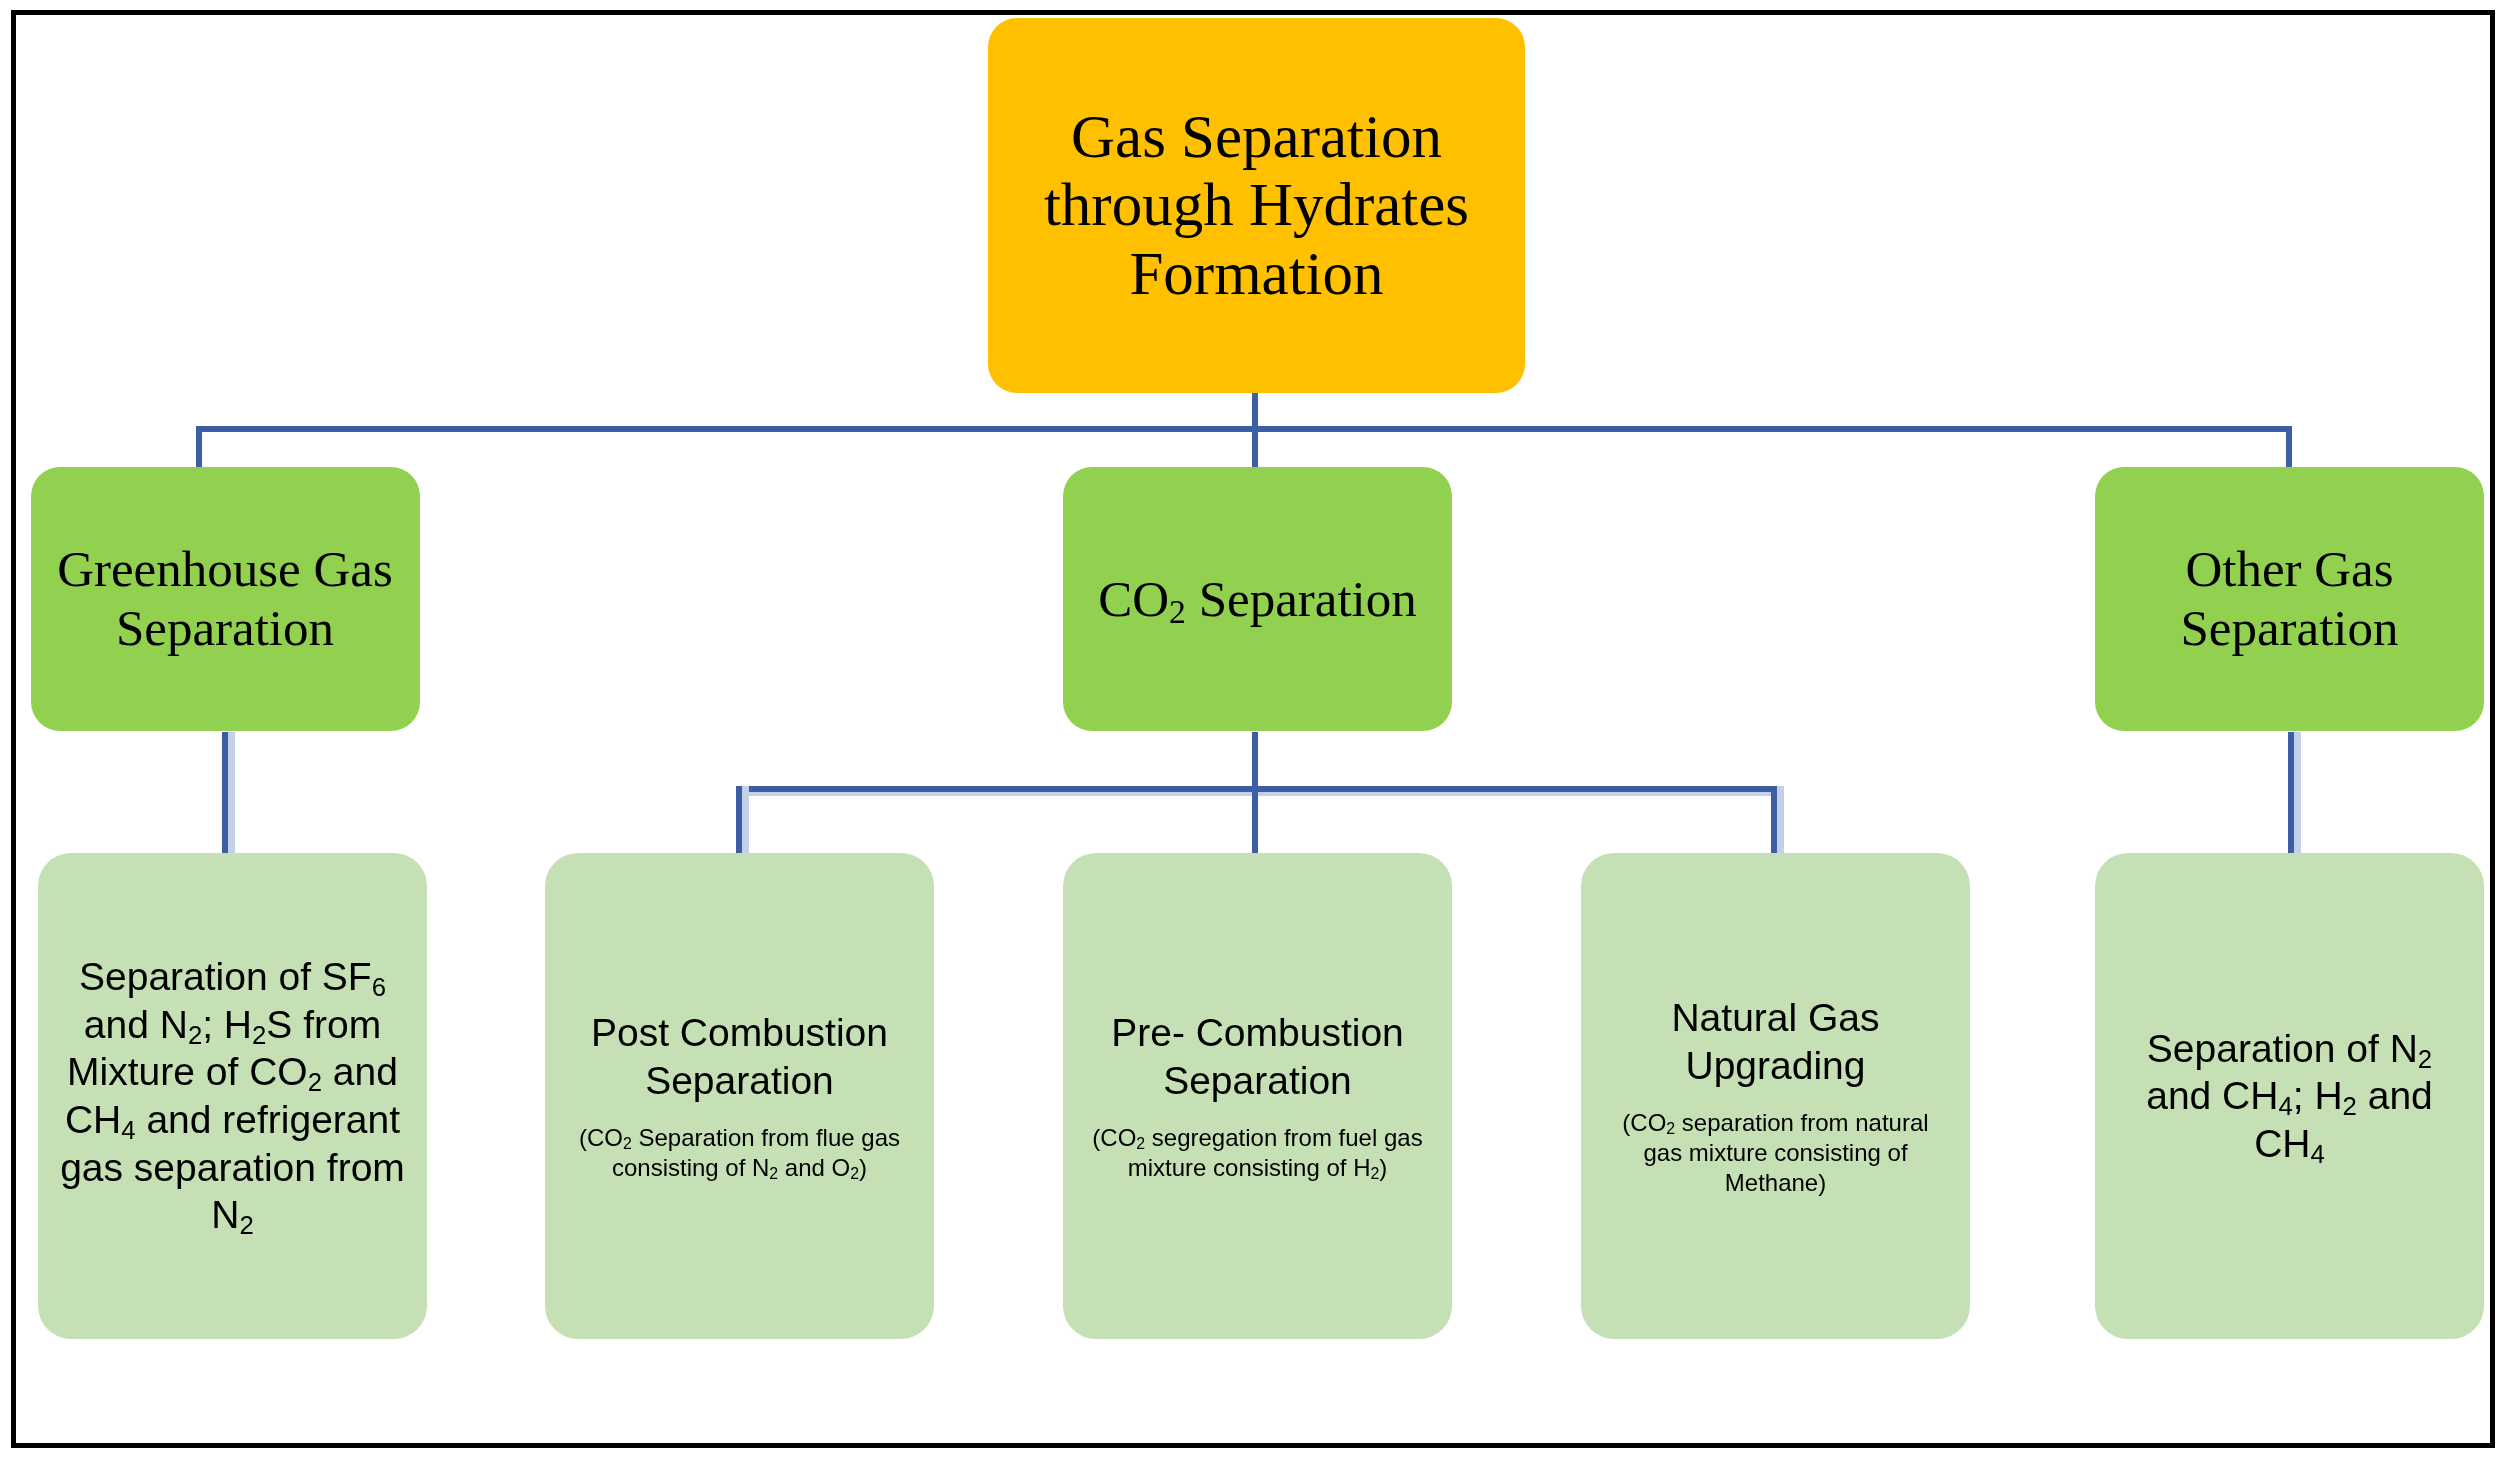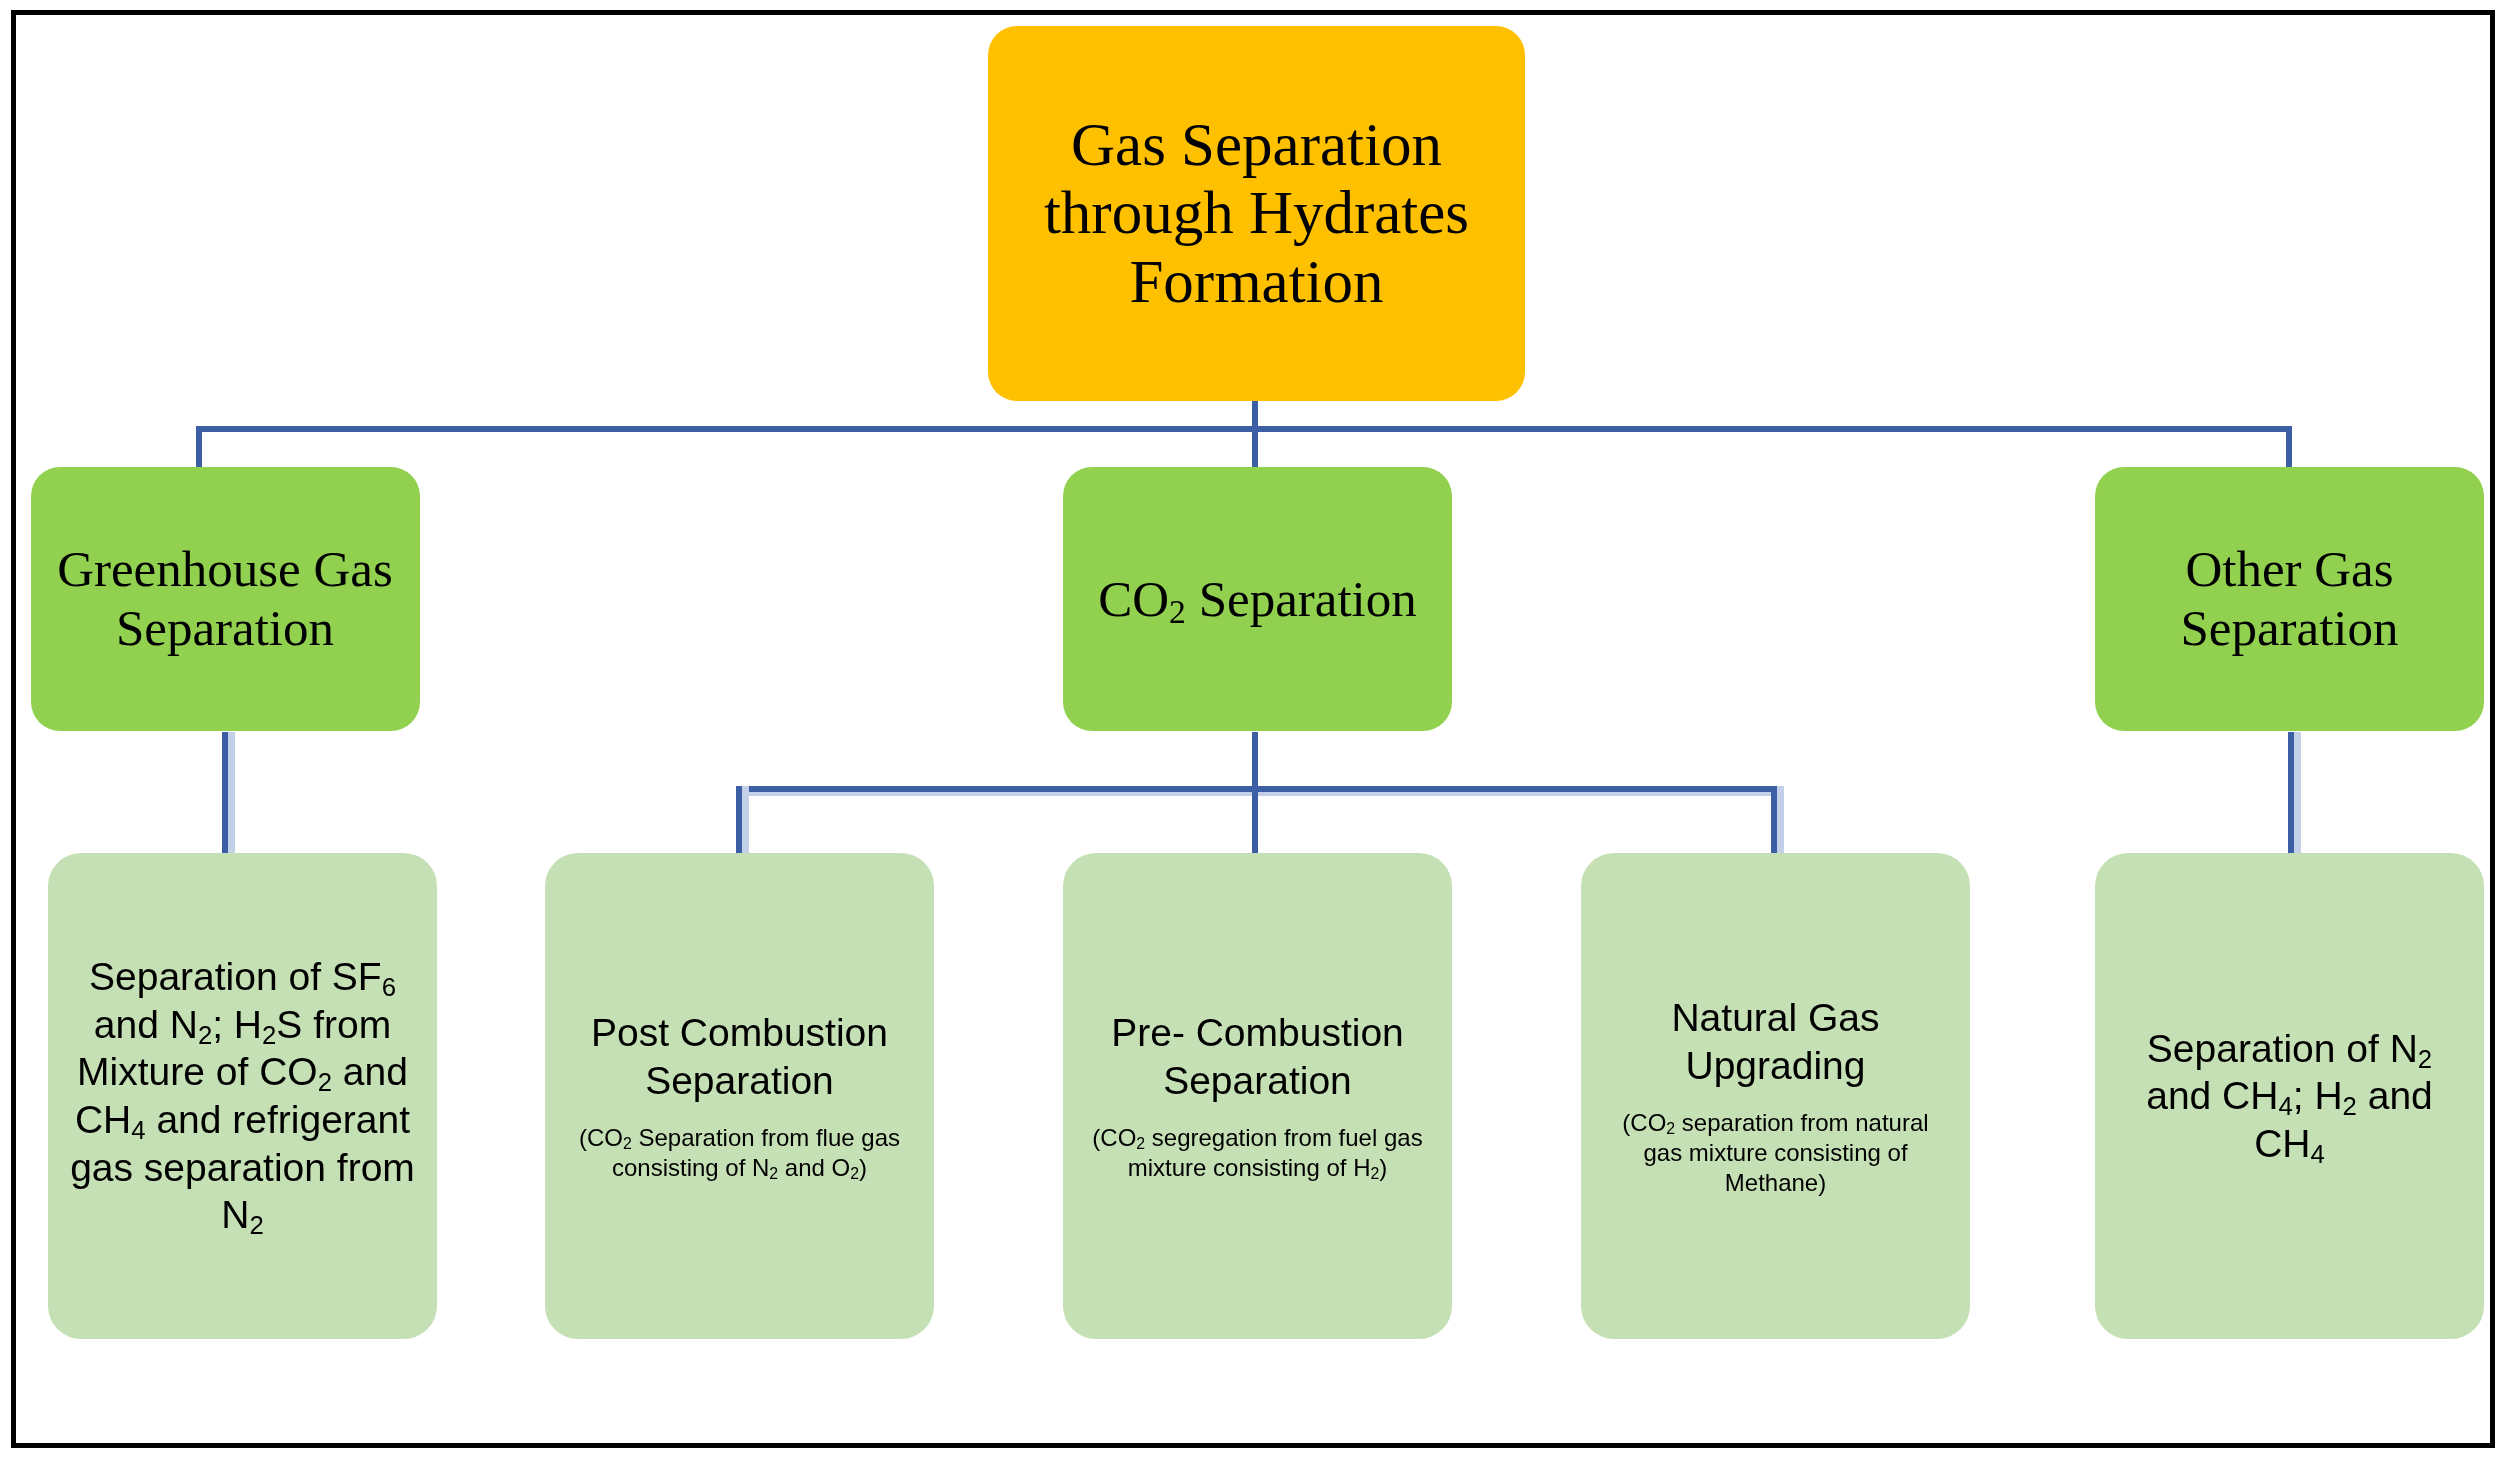--- a/index.html
+++ b/index.html
@@ -114,41 +114,41 @@
   <div class="conn" style="left:736px; top:786px; width:1041px; height:5.7px;"></div>
 
   <div class="conn-soft" style="left:740px; top:786px; width:9px; height:68px;"></div>
   <div class="conn" style="left:736px; top:786px; width:5.7px; height:68px;"></div>
 
   <div class="conn" style="left:1252px; top:786px; width:5.7px; height:68px;"></div>
 
   <div class="conn-soft" style="left:1775px; top:786px; width:9px; height:68px;"></div>
   <div class="conn" style="left:1771px; top:786px; width:5.7px; height:68px;"></div>
 
-  <div class="node node-root" style="left:988px; top:18px; width:537px; height:375px;margin-top:8px;">
+  <div class="node node-root" style="left:988px; top:18px; width:537px; height:375px;">
     <span>Gas Separation</span>
     <span>through Hydrates</span>
     <span>Formation</span>
   </div>
 
   <div class="node node-l2" style="left:30.5px; top:467px; width:389px; height:264px;">
     <span>Greenhouse Gas</span>
     <span>Separation</span>
   </div>
 
   <div class="node node-l2" style="left:1063px; top:467px; width:389px; height:264px;">
     <span><span>CO</span><sub>2</sub><span> Separation</span></span>
   </div>
 
   <div class="node node-l2" style="left:2095px; top:467px; width:389px; height:264px;">
     <span>Other Gas</span>
     <span>Separation</span>
   </div>
 
-  <div class="node node-l3" style="left:48px; top:853px; width:389px; height:486px;">
+  <div class="node node-l3" style="left:38px; top:853px; width:389px; height:486px;">
     <span class="title">Separation of SF<sub>6</sub> and N<sub>2</sub>; H<sub>2</sub>S from Mixture of CO<sub>2</sub> and CH<sub>4</sub> and refrigerant gas separation from N<sub>2</sub></span>
 
   </div>
 
   <div class="node node-l3" style="left:545px; top:853px; width:389px; height:486px;">
     <span class="title">Post Combustion Separation</span>
     <span class="sub">(CO<sub>2</sub> Separation from flue gas consisting of N<sub>2</sub> and O<sub>2</sub>)</span>
   </div>
 
   <div class="node node-l3" style="left:1063px; top:853px; width:389px; height:486px;">

